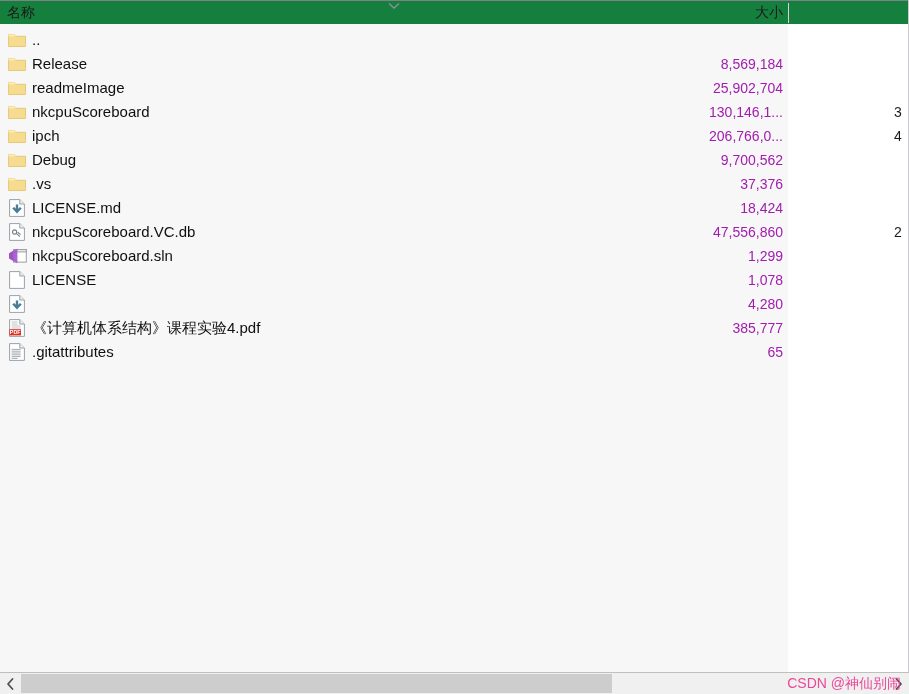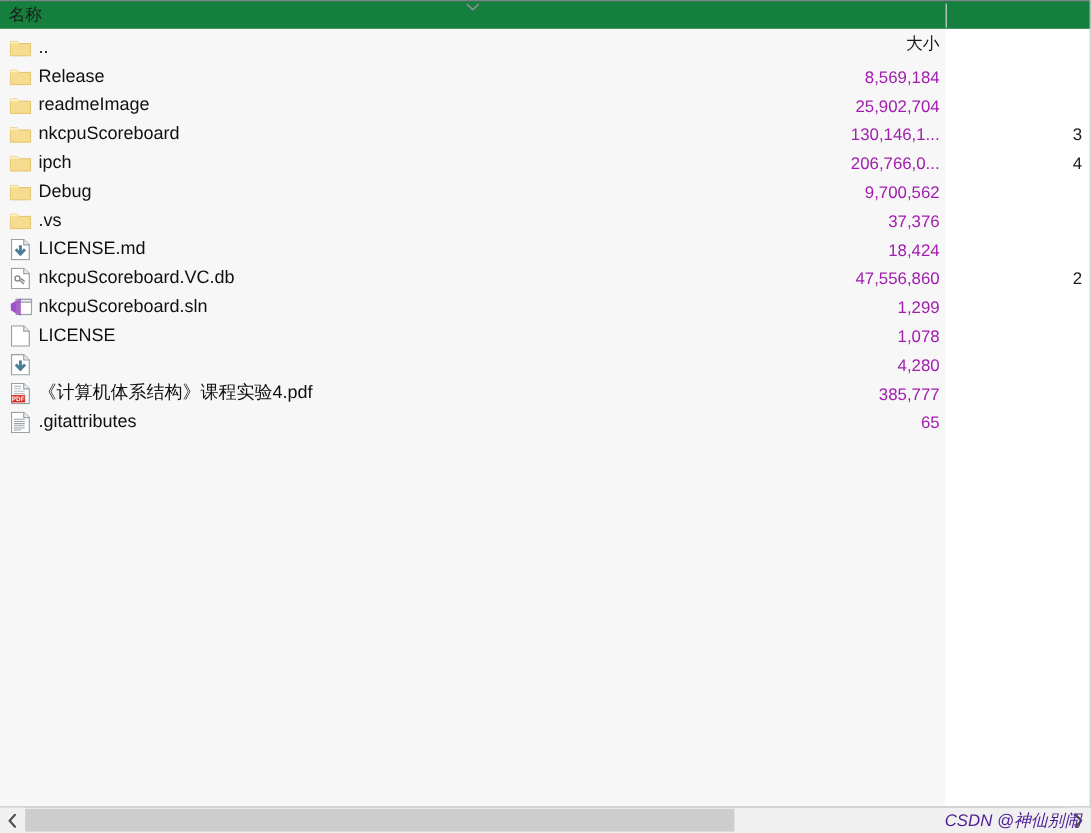--- a/index.html
+++ b/index.html
@@ -63,21 +63,20 @@
   }
   .header-col-name {
     left: 7px;
     width: 300px;
     text-align: left;
   }
   .header-col-size {
     left: 620px;
     width: 163px;
     text-align: right;
-    margin-top: 24px;
   }
   .header-sep {
     position: absolute;
     left: 788px;
     top: 2px;
     width: 1px;
     height: 20px;
     background: #d2d3d6;
   }
   .header-sort-caret {
@@ -201,25 +200,24 @@
     height: 19px;
     background: #cdcdcd;
   }
 
   
   .watermark {
     position: absolute;
     right: 8px;
     bottom: 1px;
     font-size: 14px;
-    color: #4c1d95;
+    color: #ec4899;
     white-space: nowrap;
     z-index: 9;
     font-family: "Liberation Sans", "DejaVu Sans", sans-serif;
-    font-style: italic;
   }
 </style>
 </head>
 <body>
 
 <div class="file-pane">
 
   <div class="col-bg-name"></div>
   <div class="col-bg-size"></div>
 

